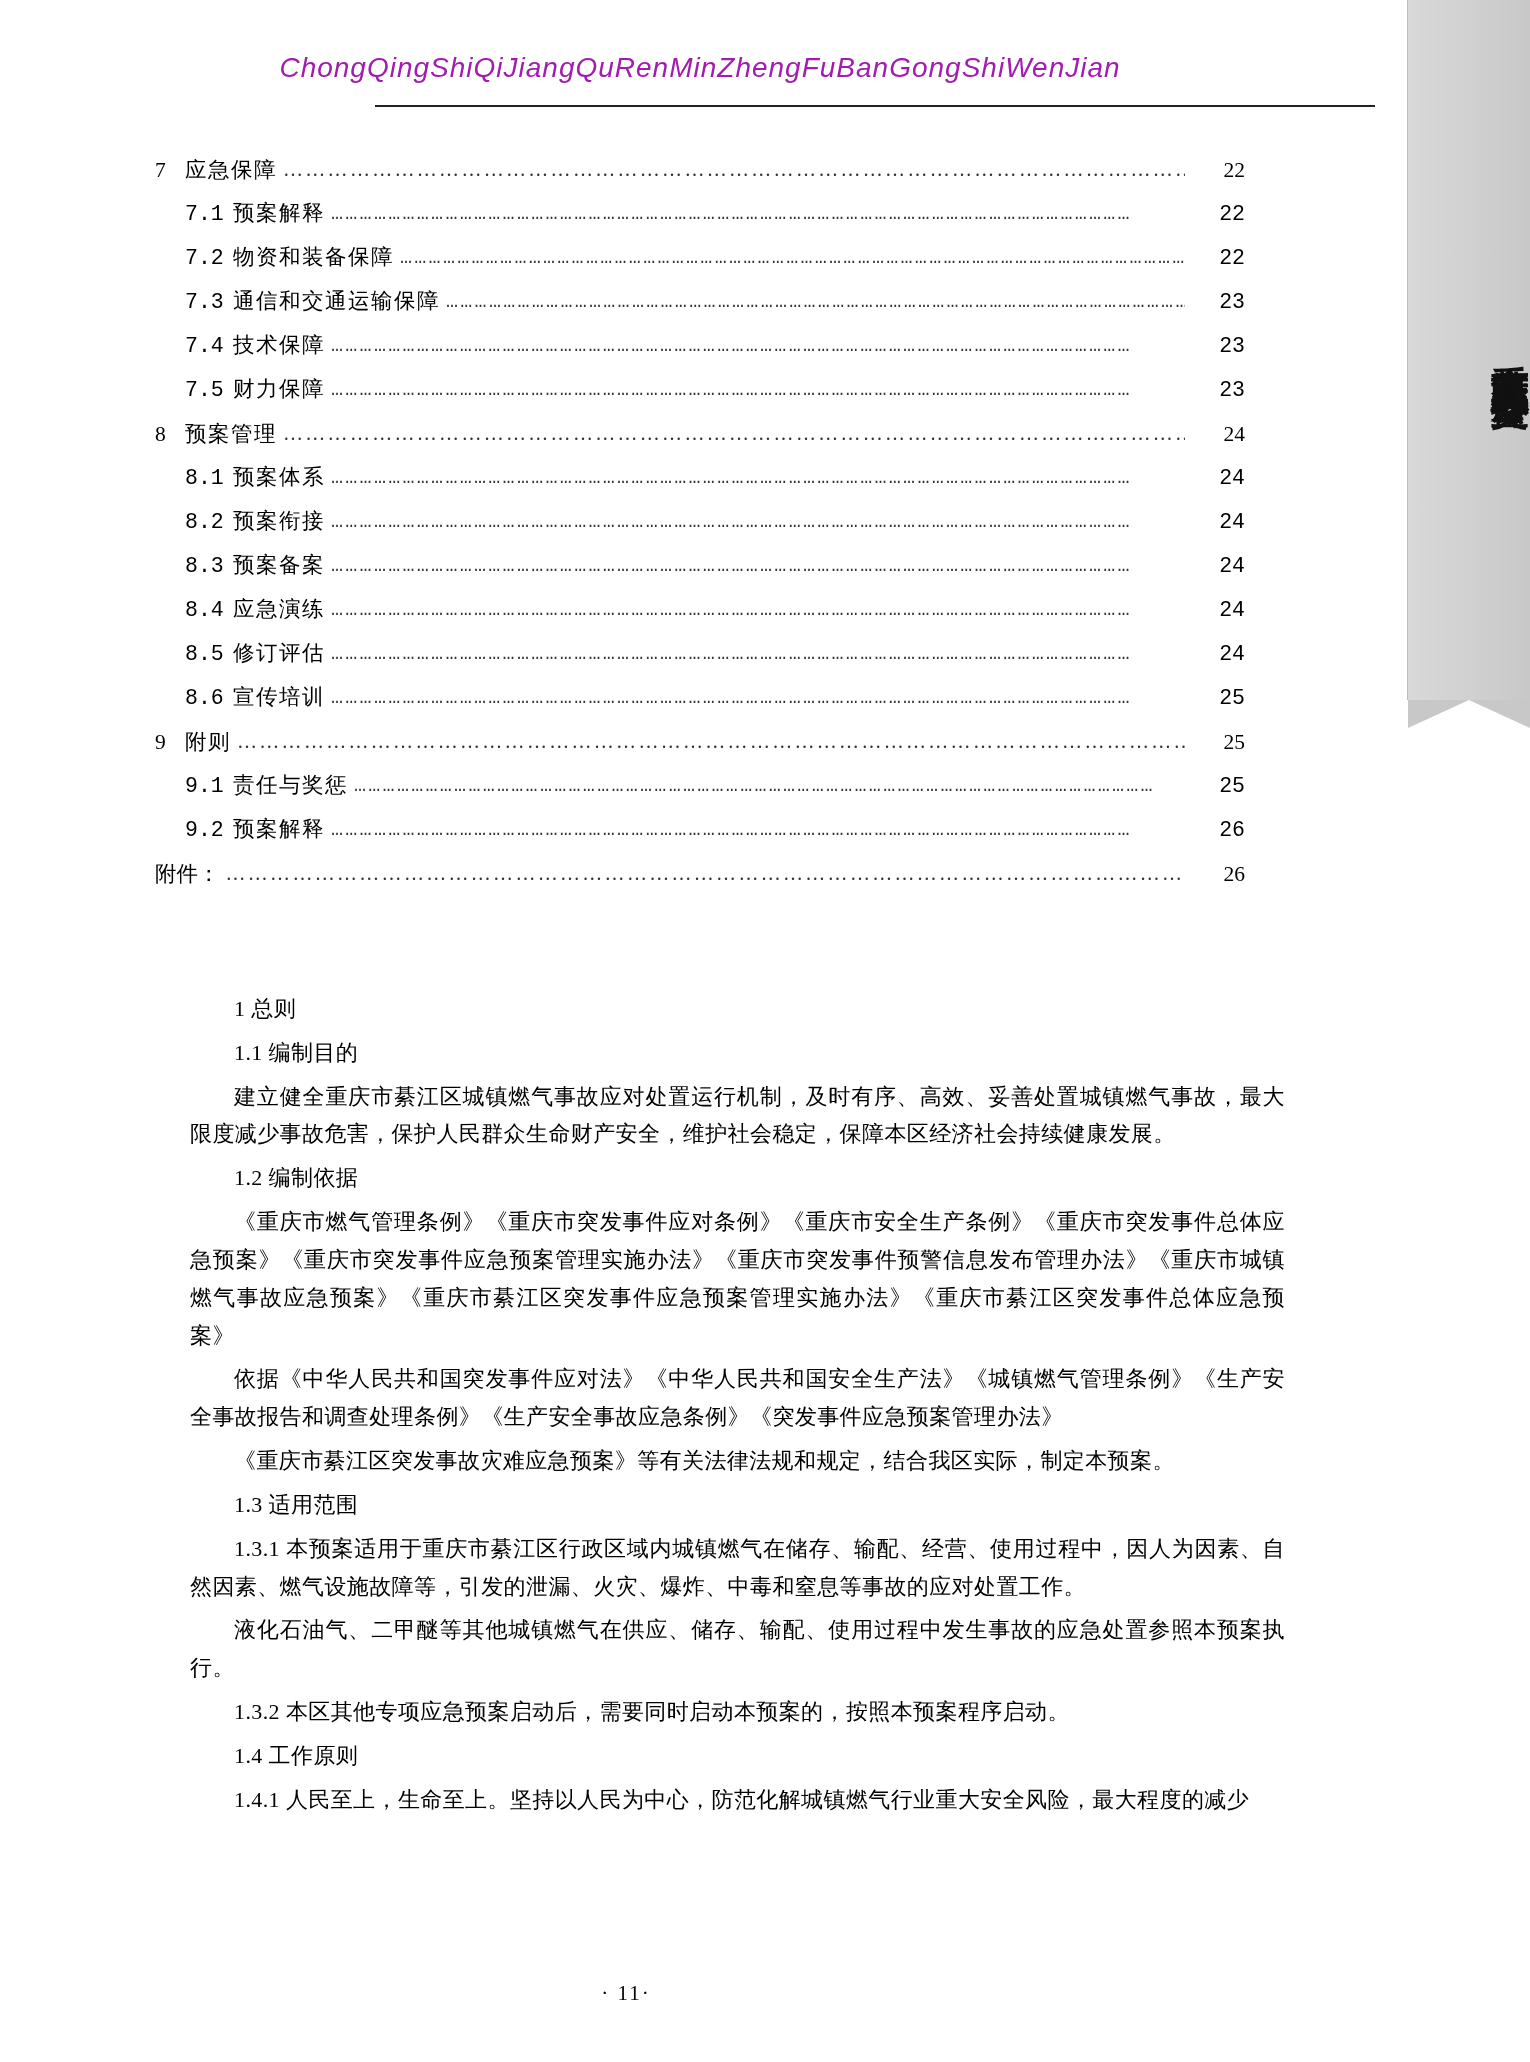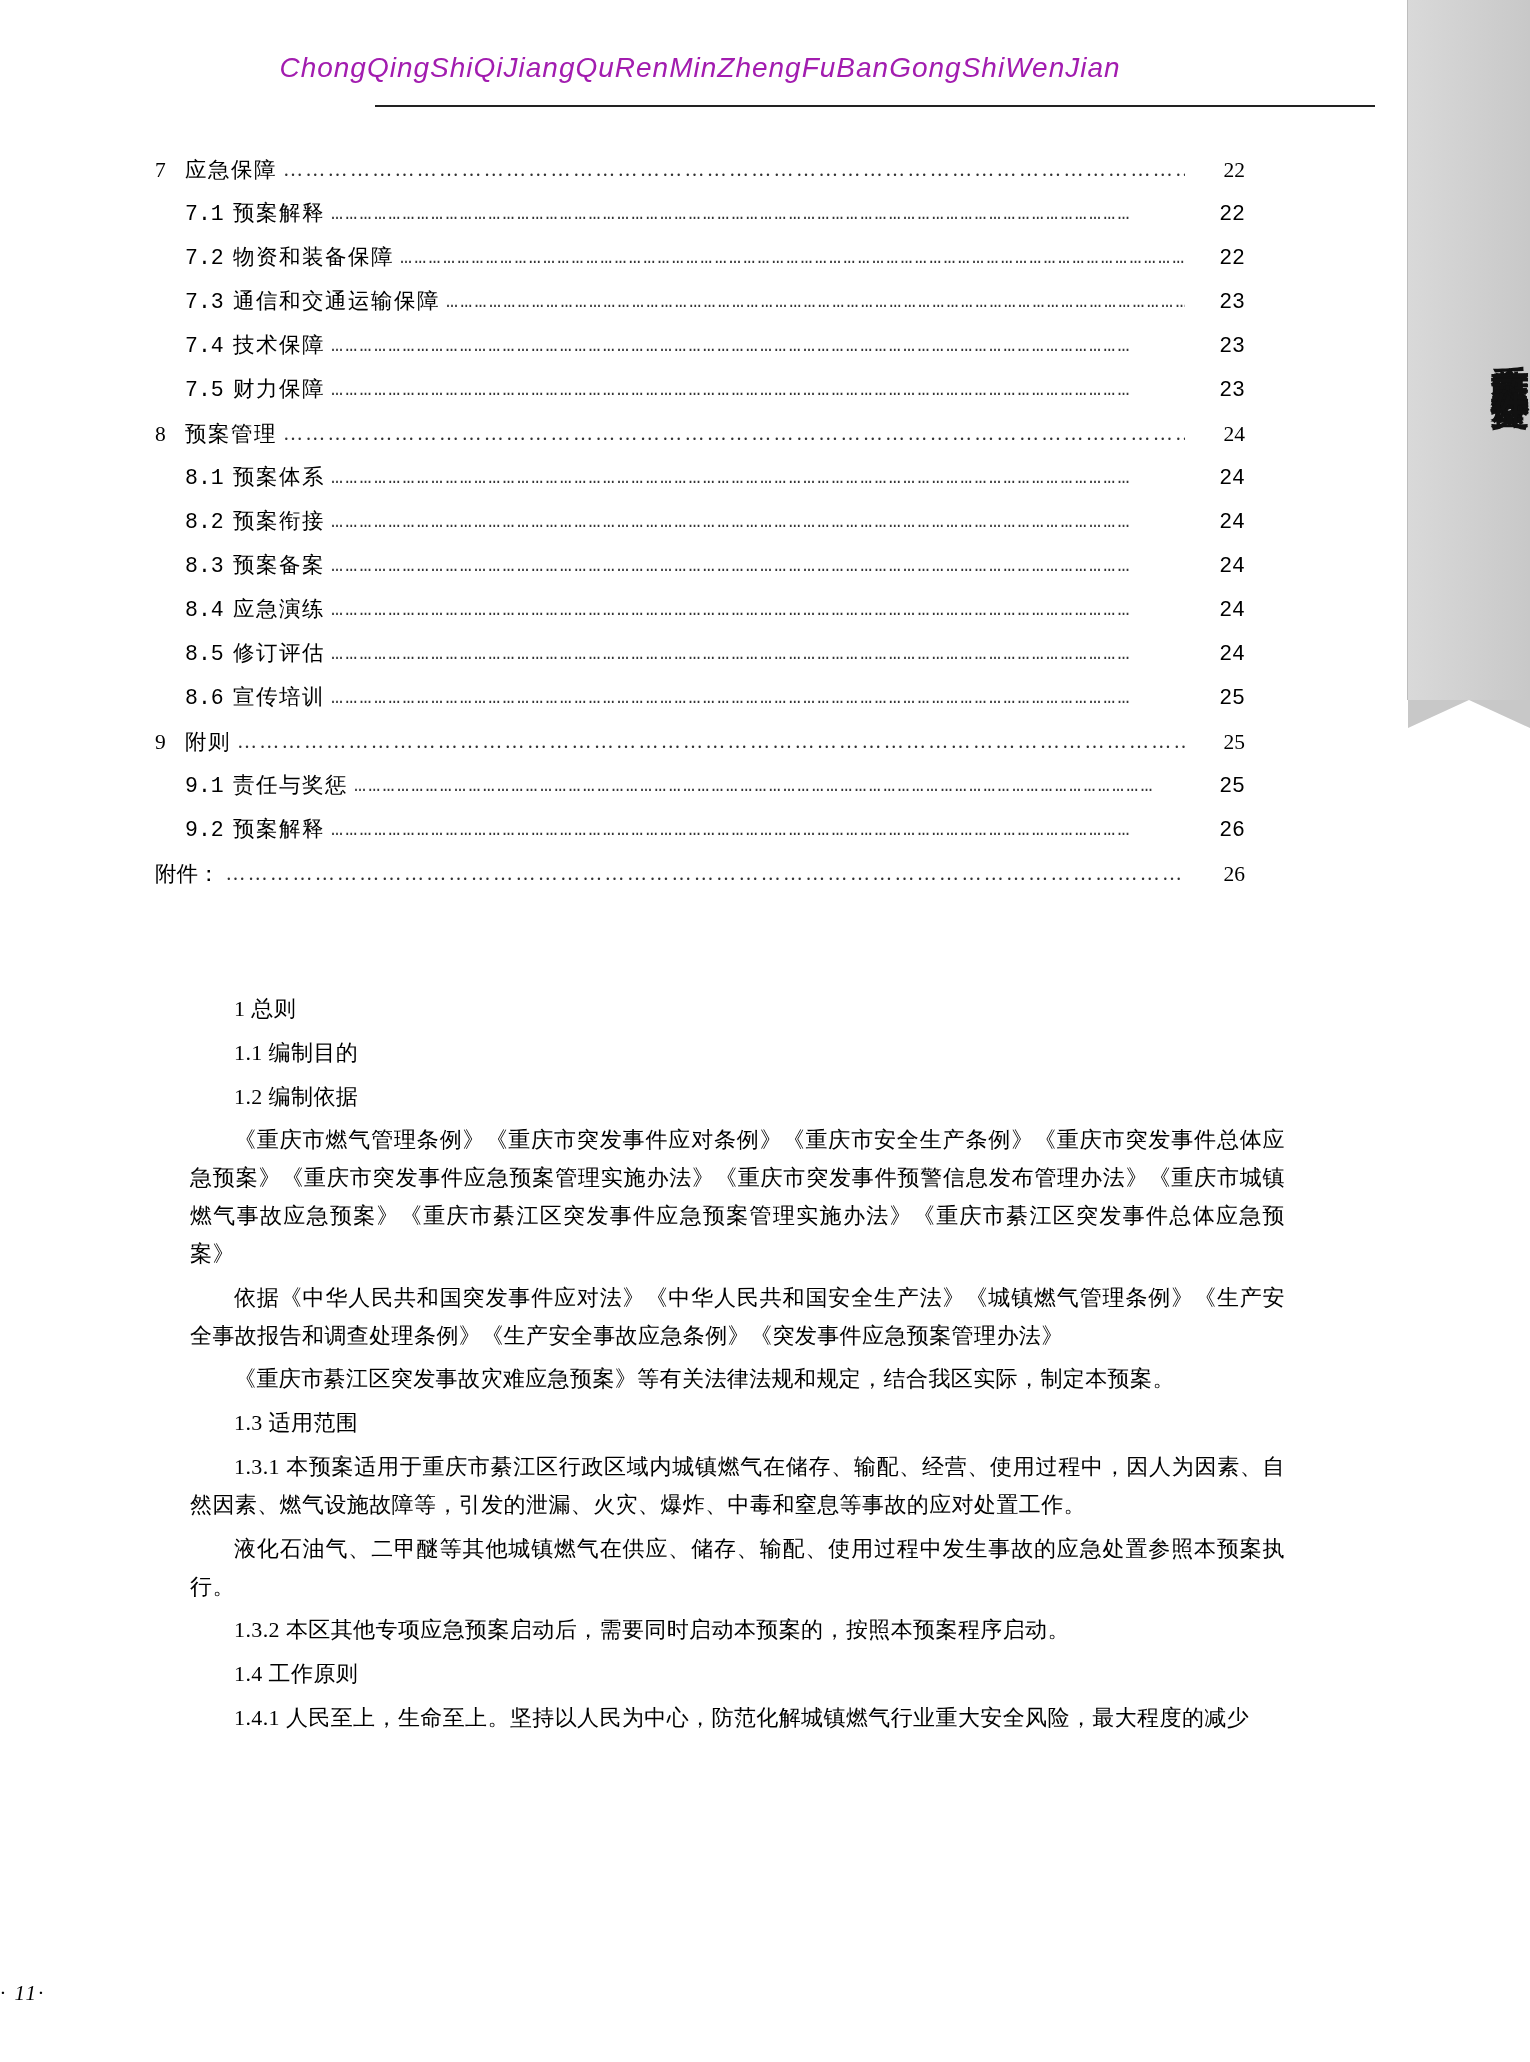--- a/index.html
+++ b/index.html
@@ -161,26 +161,25 @@
   .p.head {
     text-indent: 2em;
   }
 
   
   .footer {
     position: absolute;
     left: 0;
     bottom: 56px;
     width: 1400px;
-    text-align: left;
+    text-align: center;
     padding-right: 148px;
     box-sizing: border-box;
     font-size: 21px;
     letter-spacing: 2px;
-    font-style: italic;
   }
 </style>
 </head>
 <body>
 
 <div class="page">
 
   <div class="header">
     <div class="header-title">ChongQingShiQiJiangQuRenMinZhengFuBanGongShiWenJian</div>
   </div>
@@ -291,20 +290,21 @@
         <span class="toc-num">附件：</span>
         <span class="toc-title"></span>
         <span class="toc-dots">……………………………………………………………………………………………………………………………………………………</span>
         <span class="toc-page">26</span>
       </div>
     </div>
 
   <div class="body-text">
       <p class="p head">1 总则</p>
       <p class="p head">1.1 编制目的</p>
+      <p class="p indent">建立健全重庆市綦江区城镇燃气事故应对处置运行机制，及时有序、高效、妥善处置城镇燃气事故，最大限度减少事故危害，保护人民群众生命财产安全，维护社会稳定，保障本区经济社会持续健康发展。</p>
       <p class="p head">1.2 编制依据</p>
       <p class="p indent">《重庆市燃气管理条例》《重庆市突发事件应对条例》《重庆市安全生产条例》《重庆市突发事件总体应急预案》《重庆市突发事件应急预案管理实施办法》《重庆市突发事件预警信息发布管理办法》《重庆市城镇燃气事故应急预案》《重庆市綦江区突发事件应急预案管理实施办法》《重庆市綦江区突发事件总体应急预案》</p>
       <p class="p indent">依据《中华人民共和国突发事件应对法》《中华人民共和国安全生产法》《城镇燃气管理条例》《生产安全事故报告和调查处理条例》《生产安全事故应急条例》《突发事件应急预案管理办法》</p>
       <p class="p indent">《重庆市綦江区突发事故灾难应急预案》等有关法律法规和规定，结合我区实际，制定本预案。</p>
       <p class="p head">1.3 适用范围</p>
       <p class="p indent">1.3.1 本预案适用于重庆市綦江区行政区域内城镇燃气在储存、输配、经营、使用过程中，因人为因素、自然因素、燃气设施故障等，引发的泄漏、火灾、爆炸、中毒和窒息等事故的应对处置工作。</p>
       <p class="p indent">液化石油气、二甲醚等其他城镇燃气在供应、储存、输配、使用过程中发生事故的应急处置参照本预案执行。</p>
       <p class="p indent">1.3.2 本区其他专项应急预案启动后，需要同时启动本预案的，按照本预案程序启动。</p>
       <p class="p head">1.4 工作原则</p>
       <p class="p indent">1.4.1 人民至上，生命至上。坚持以人民为中心，防范化解城镇燃气行业重大安全风险，最大程度的减少</p>

